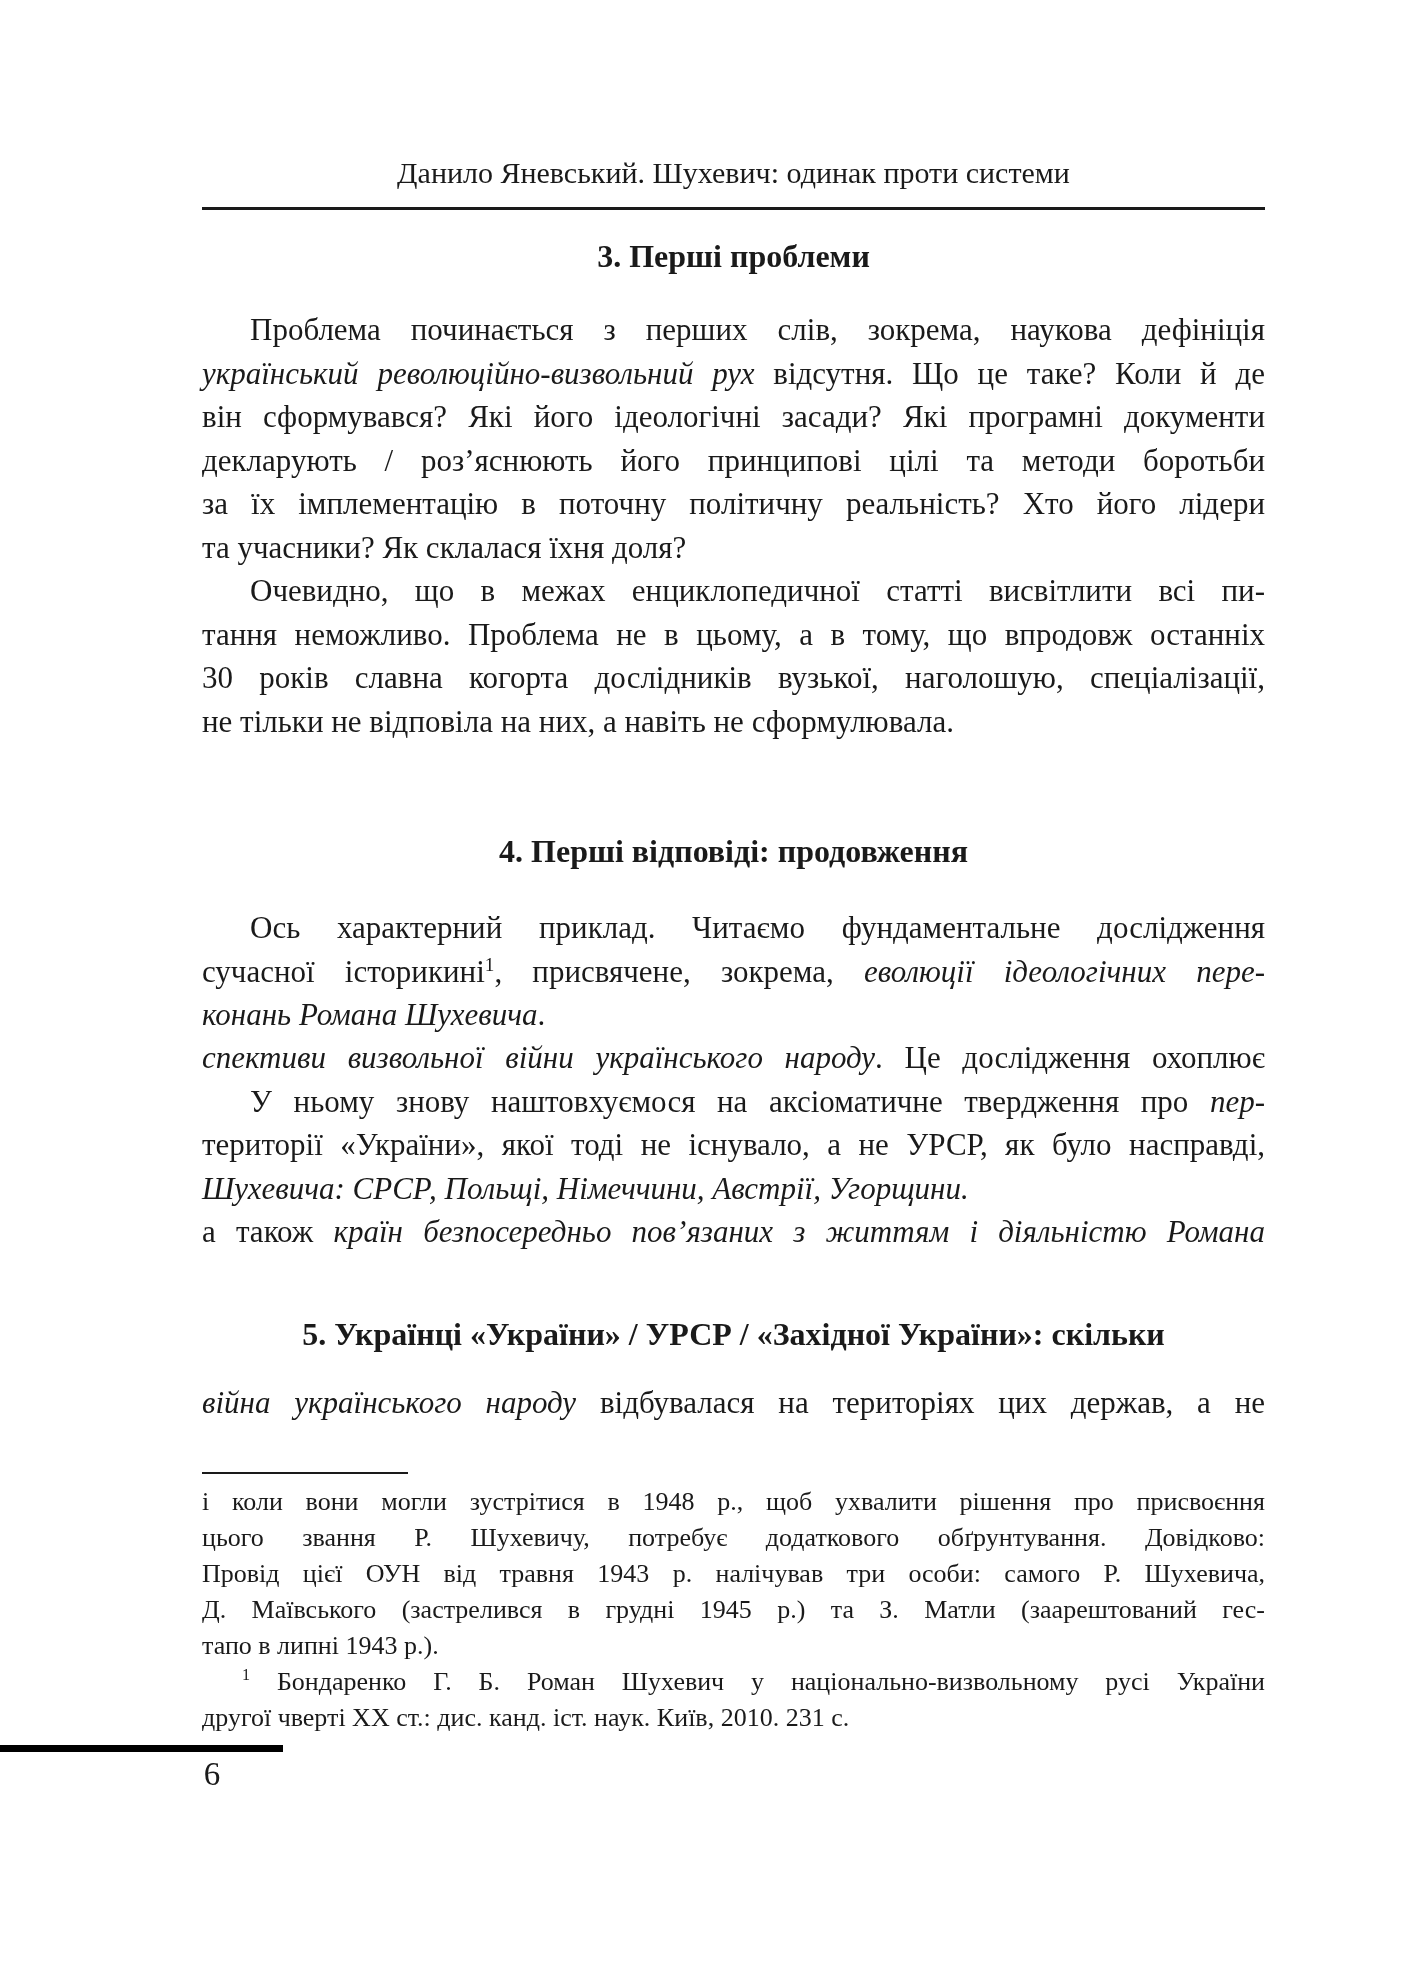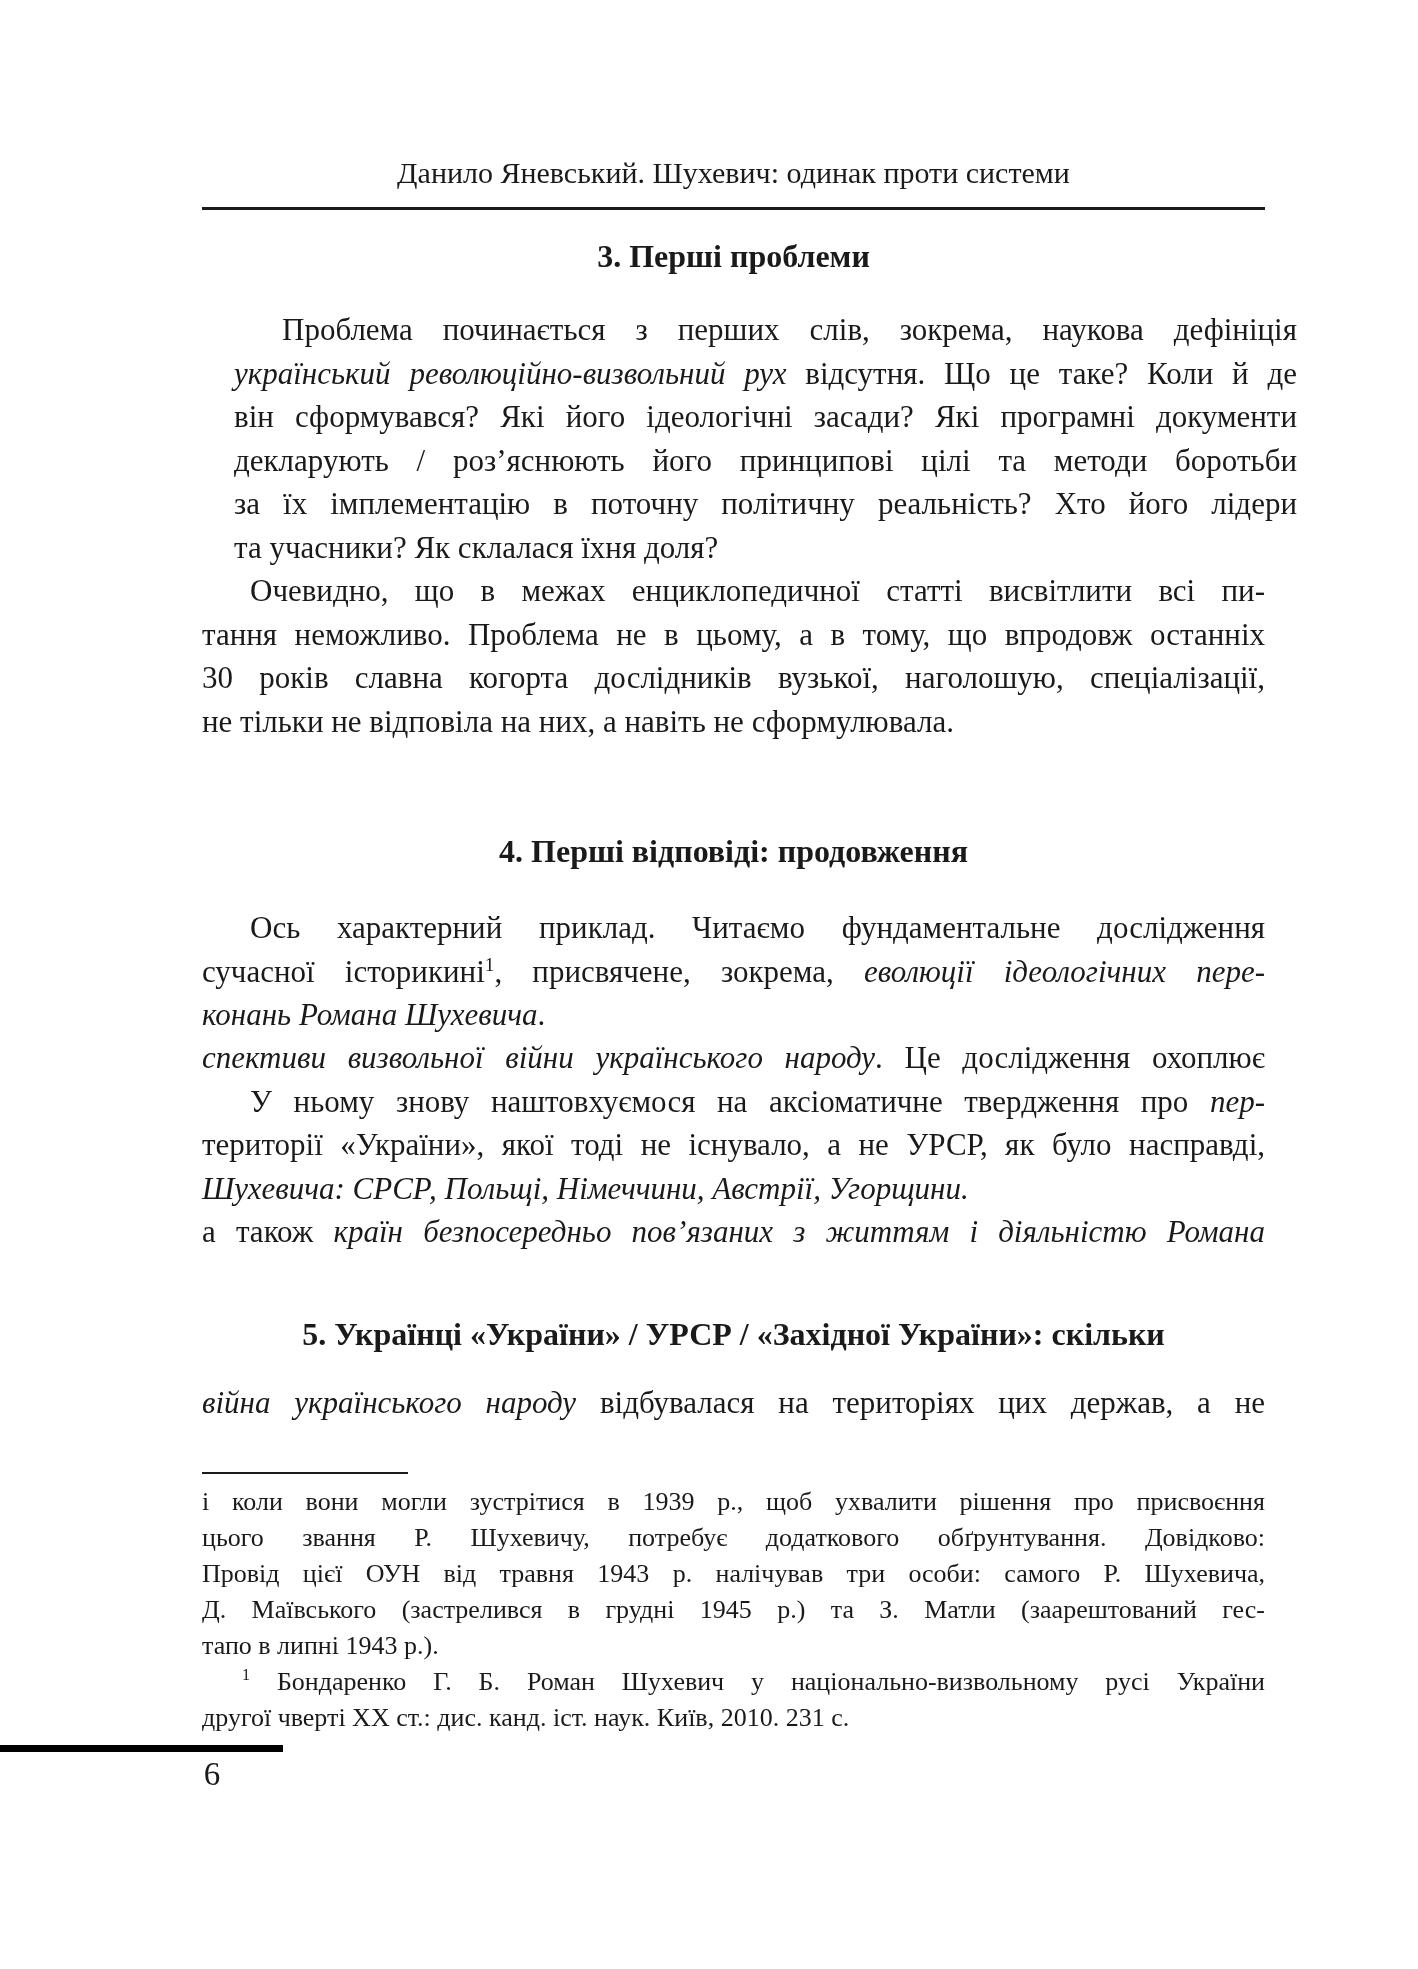--- a/index.html
+++ b/index.html
@@ -25,21 +25,21 @@
   .h {
     font-weight:bold;
     font-size:32px; line-height:40px;
     text-align:center;
   }
   #h3 { top:236px; }
   #h4 { top:831px; }
   #h5 { top:1314px; }
 
   .para { font-size:31px; line-height:43.5px; }
-  #p1 { top:308px;margin-left:32px; }
+  #p1 { top:308px; }
   #p2 { top:569px; }
   #p3 { top:906px; }
   #p4 { top:1036px; }
   #p5 { top:1381px; }
 
   .tl { text-align:left; }
   .tl.just { text-align:justify; text-align-last:justify; }
   .tl.ind { text-indent:48px; }
 
   i { font-style:italic; }
@@ -99,21 +99,21 @@
   </div>
 
 <div class="abs col h" id="h5">5. Українці «України» / УРСР / «Західної України»: скільки</div>
 
 <div class="abs col para" id="p5">
     <div class="tl just"><i>війна українського народу</i><span> відбувалася на територіях цих держав, а не</span></div>
   </div>
 
 <div class="abs" id="fn-sep"></div>
 <div class="abs col" id="footnotes">
-    <div class="tl just"><span>і коли вони могли зустрітися в 1939 р., щоб ухвалити рішення про присвоєння</span></div>
+    <div class="tl just"><span>і коли вони могли зустрітися в 1948 р., щоб ухвалити рішення про присвоєння</span></div>
     <div class="tl just"><span>цього звання Р. Шухевичу, потребує додаткового обґрунтування. Довідково:</span></div>
     <div class="tl just"><span>Провід цієї ОУН від травня 1943 р. налічував три особи: самого Р. Шухевича,</span></div>
     <div class="tl just"><span>Д. Маївського (застрелився в грудні 1945 р.) та З. Матли (заарештований гес-</span></div>
     <div class="tl"><span>тапо в липні 1943 р.).</span></div>
     <div class="tl just ind"><sup>1</sup><span>  Бондаренко Г. Б. Роман Шухевич у національно-визвольному русі України</span></div>
     <div class="tl"><span>другої чверті ХХ ст.: дис. канд. іст. наук. Київ, 2010. 231 с.</span></div>
   </div>
 
 <div class="abs" id="footer-bar"></div>
 <div class="abs" id="page-num">6</div>

